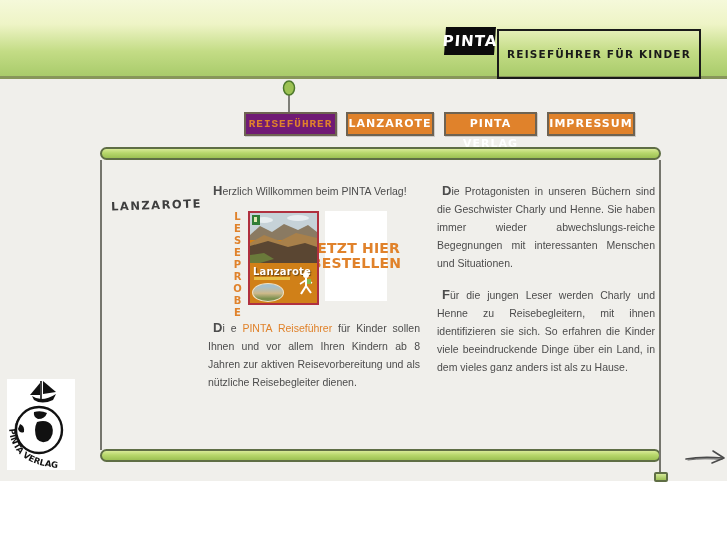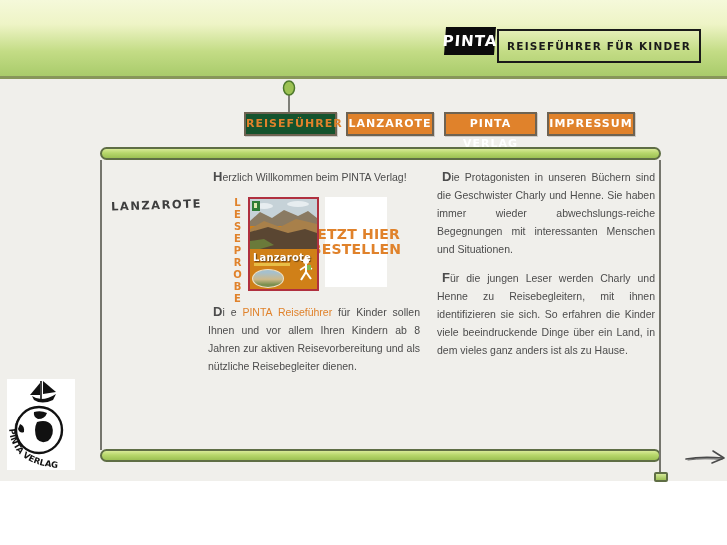--- a/index.html
+++ b/index.html
@@ -7,53 +7,53 @@
        font-family:"Liberation Sans", sans-serif;}
 
   
   .header{position:absolute;left:0;top:0;width:727px;height:79px;box-sizing:border-box;
     background:linear-gradient(180deg,#f5f9da 0%,#eef4c6 32%,#c3dc85 68%,#a9cb6b 100%);
     border-bottom:3px solid #87965a;}
   .logo{position:absolute;left:445px;top:27px;display:flex;align-items:flex-start;cursor:pointer;}
   .logo-pinta{background:#0c0c0c;color:#ffffff;width:50px;height:28px;display:flex;align-items:center;
     justify-content:center;font-weight:bold;font-size:15px;letter-spacing:1px;
     font-family:"DejaVu Sans", sans-serif;transform:skewX(-4deg);}
-  .logo-tagline{border:2px solid #1a1a1a;height:22px;line-height:22px;padding:4px 8px;margin-left:2px;
+  .logo-tagline{border:2px solid #1a1a1a;height:22px;line-height:22px;padding:12px 8px;margin-left:2px;
     margin-top:2px;font-weight:bold;font-size:10.5px;letter-spacing:1.2px;color:#1a1a1a;
     font-family:"DejaVu Sans", sans-serif;}
 
   
   .gray-band{position:absolute;left:0;top:79px;width:727px;height:402px;background:#f0efeb;}
 
   
   .navbtn{position:absolute;top:112px;height:24px;box-sizing:border-box;border:2px solid #6e6352;
     background:#e0822b;color:#ffffff;font-weight:bold;font-size:11px;letter-spacing:1px;
     text-align:center;line-height:20px;font-family:"DejaVu Sans", sans-serif;cursor:pointer;
     box-shadow:1px 1px 0 rgba(0,0,0,.15);}
-  .navbtn.active{background:#14532d;color:#e0822b;}
+  .navbtn.active{background:#701a75;color:#e0822b;font-family:Liberation Mono, monospace;}
   .sprout{position:absolute;left:281px;top:80px;}
 
   
   .bar{position:absolute;left:100px;width:561px;height:13px;box-sizing:border-box;
     background:linear-gradient(180deg,#d8ea96 0%,#b7d76b 45%,#9cc153 100%);
     border:2px solid #5f6e45;border-radius:7px;}
   .bar.top{top:147px;} .bar.bottom{top:449px;}
   .side-left{position:absolute;left:100px;top:160px;width:2px;height:290px;background:#75756d;}
   .side-right{position:absolute;left:659px;top:160px;width:2px;height:315px;background:#75756d;}
   .scroll-handle{position:absolute;left:654px;top:472px;width:14px;height:10px;box-sizing:border-box;
     background:linear-gradient(#d4e897,#9cc153);border:2px solid #5f6e45;border-radius:2px;cursor:pointer;}
 
   .section-label{position:absolute;left:111px;top:198px;font-family:"DejaVu Sans", sans-serif;
     font-weight:bold;font-size:11.5px;letter-spacing:1.5px;color:#3e3e3e;transform:rotate(-2deg);cursor:pointer;}
 
   
   .col{position:absolute;top:168px;font-size:10.5px;line-height:18px;color:#4c4c4c;text-align:justify;}
   .col-center{left:208px;width:212px;}
   .col-right{left:437px;width:218px;}
-  .col p{margin:0 0 11px 0;text-indent:5px;}
+  .col p{margin:14px 0 11px 0;text-indent:5px;}
   .lead{font-weight:bold;font-size:13px;}
   .brandlink{color:#e0822b;font-weight:normal;cursor:pointer;}
 
   
   .book-row{display:flex;margin:3px 0 12px 22px;height:94px;}
   .leseprobe{writing-mode:vertical-rl;text-orientation:upright;height:94px;width:15px;
     font-family:"DejaVu Sans", sans-serif;font-weight:bold;font-size:10px;letter-spacing:1px;
     color:#e0822b;cursor:pointer;line-height:15px;}
   .cover{position:relative;width:67px;height:90px;border:2px solid #b0303f;background:#d08018;
     margin-left:3px;overflow:hidden;cursor:pointer;}

